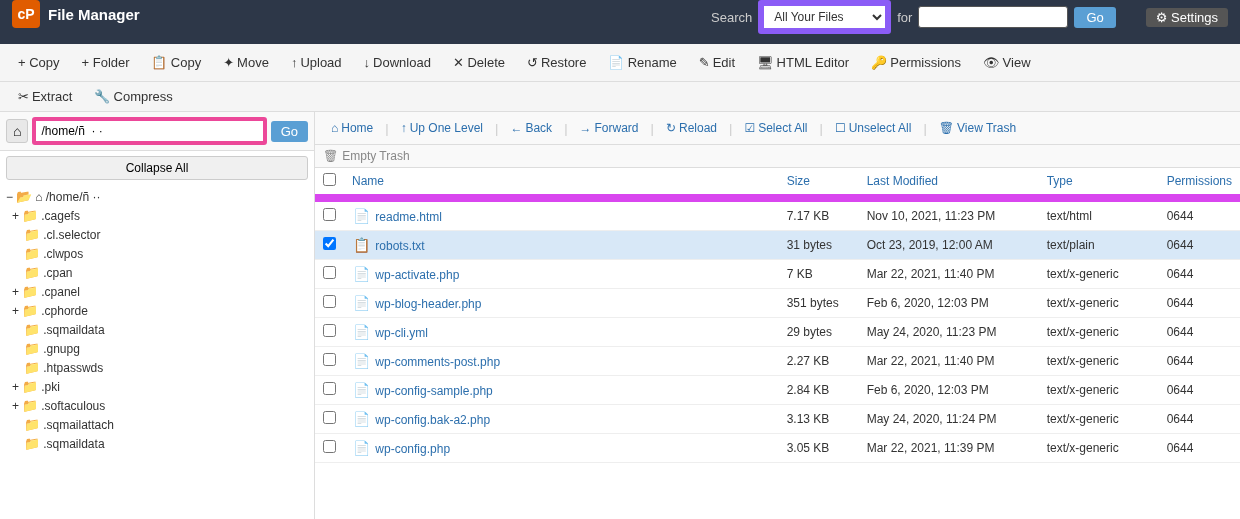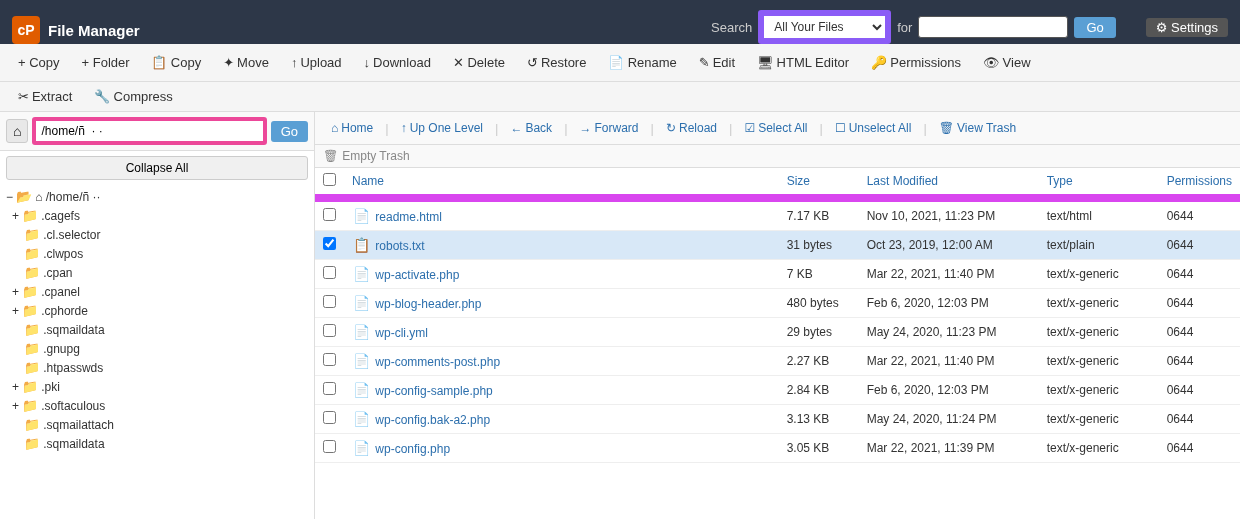--- a/index.html
+++ b/index.html
@@ -3,21 +3,21 @@
   <meta charset="utf-8">
   <style>
     * { box-sizing: border-box; margin: 0; padding: 0; }
     body { font-family: Arial, sans-serif; font-size: 13px; background: #f0f0f0; color: #333; width: 1240px; height: 519px; overflow: hidden; }
 
     
     .top-header {
       background: #2d3748;
       color: #fff;
       display: flex;
-      align-items: flex-end;
+      align-items: flex-start;
       padding: 0 12px;
       height: 44px;
     }
     .app-logo {
       display: flex;
       align-items: center;
       gap: 8px;
       margin-right: auto;
     }
     .logo-icon {
@@ -479,21 +479,21 @@
             <tr>
     <td class="col-checkbox">
       <input type="checkbox" style="">
     </td>
     <td class="col-name">
       <span class="file-icon">
                   <span style="color:#7c6fb0;font-size:14px;">📄</span>
                 </span>
       <span style="color:#2c6fad;cursor:pointer;">wp-blog-header.php</span>
     </td>
-    <td class="col-size">480 bytes</td>
+    <td class="col-size">351 bytes</td>
     <td class="col-modified">Feb 6, 2020, 12:03 PM</td>
     <td class="col-type">text/x-generic</td>
     <td class="col-perms">0644</td>
   </tr>
             <tr>
     <td class="col-checkbox">
       <input type="checkbox" style="">
     </td>
     <td class="col-name">
       <span class="file-icon">

